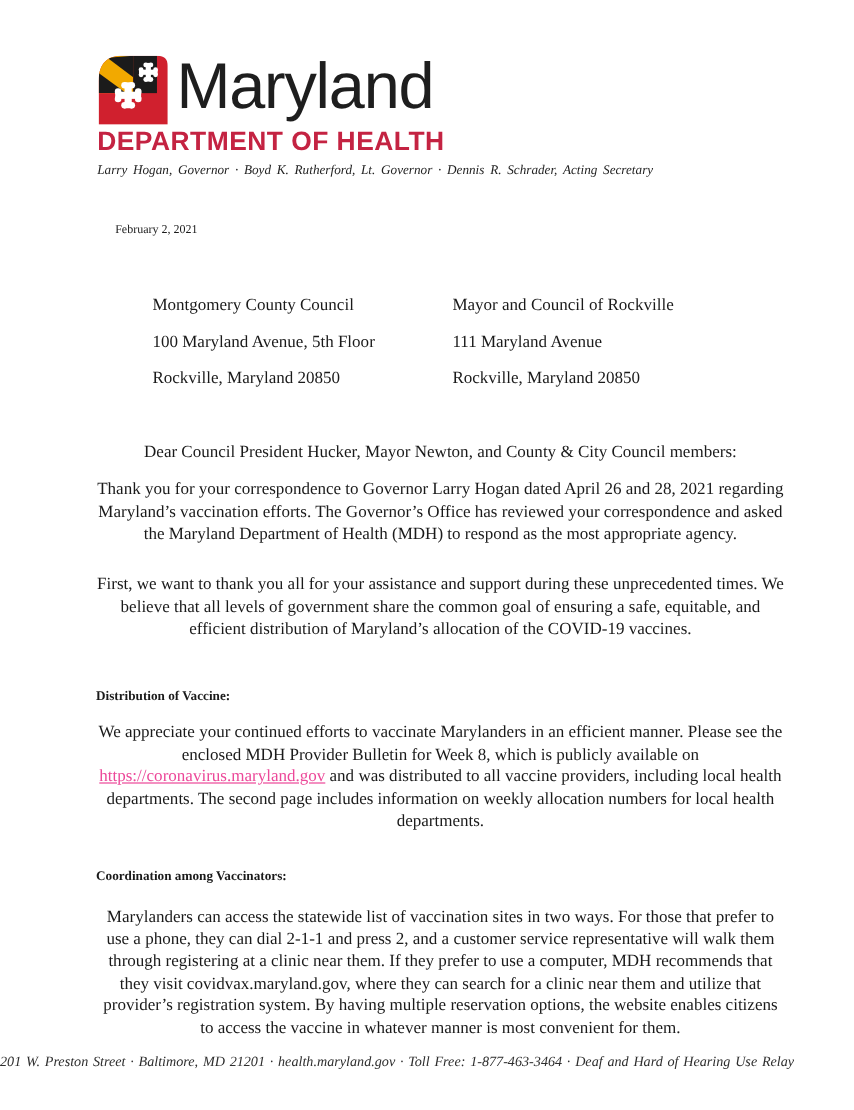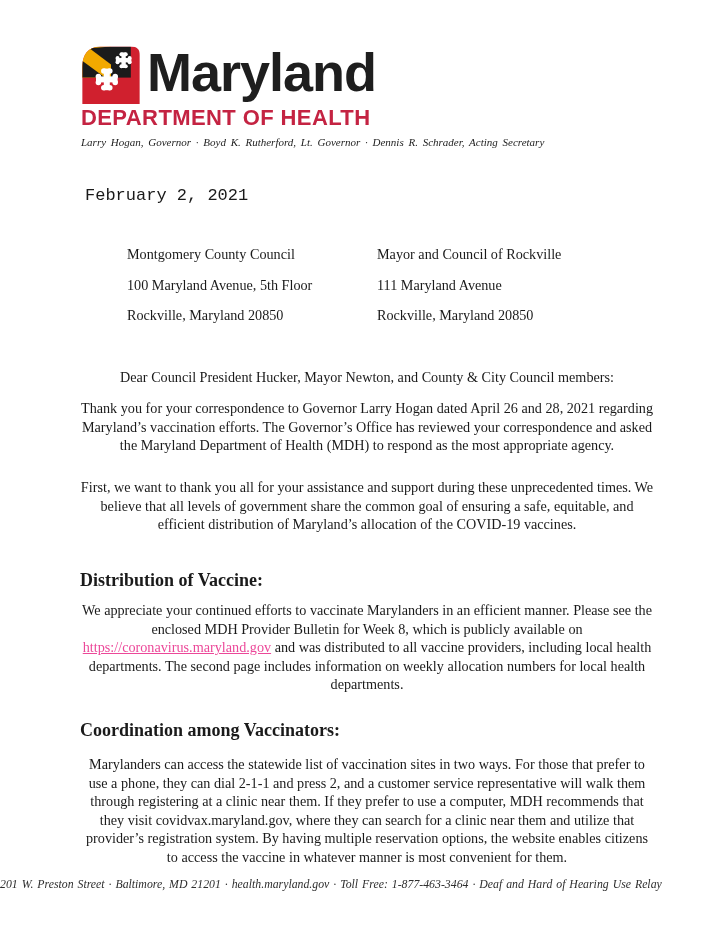--- a/index.html
+++ b/index.html
@@ -4,45 +4,45 @@
 <style>
   html,body{margin:0;padding:0;background:#ffffff;}
   .page{
     position:relative;width:712px;height:925px;background:#ffffff;
     font-family:"Liberation Serif",serif;color:#1a1a1a;overflow:hidden;
   }
   
   .logo{position:absolute;left:76px;top:44px;width:70px;height:60px;}
   .brand{
     position:absolute;left:147px;top:45px;
-    font-family:"Liberation Sans",sans-serif;font-weight:bold;
+    font-family:"Liberation Sans",sans-serif;font-weight:normal;
     font-size:54px;line-height:54px;letter-spacing:-1px;color:#1e1e1e;text-align:center;
   }
   .dept{
     position:absolute;left:81px;top:106px;
     font-family:"Liberation Sans",sans-serif;font-weight:bold;
     font-size:22px;line-height:24px;letter-spacing:0.4px;color:#c42342;
   }
   .officials{
     position:absolute;left:81px;top:136px;
     font-style:italic;font-size:11px;color:#222;word-spacing:2px;white-space:nowrap;
   }
   
-  .date{position:absolute;left:85px;top:186px;font-size:17px;font-family:Liberation Mono, monospace;}
+  .date{position:absolute;left:96px;top:186px;font-size:10px;}
   .addr{position:absolute;top:246px;font-size:14.2px;}
   .addr-left{left:80px;margin-left:47px;}
   .addr-right{left:377px;}
   .addr div{margin:0 0 13.5px 0;}
   .para{
     position:absolute;left:80px;width:574px;margin:0;
     font-size:14.2px;line-height:18.6px;text-align:center;
   }
   .heading{
     position:absolute;left:80px;margin:0;
-    font-size:18px;font-weight:bold;line-height:18.6px;
+    font-size:11px;font-weight:bold;line-height:18.6px;
   }
   .salutation{top:368px;}
   .p1{top:399px;}
   .p2{top:478px;}
   .p3{top:540px;}
   .h1{top:571px;}
   .p4{top:601px;}
   .h2{top:697px;margin-top:24px;}
   .p5{top:755px;}
   .doclink{color:#ec4899;text-decoration:underline;cursor:pointer;}

